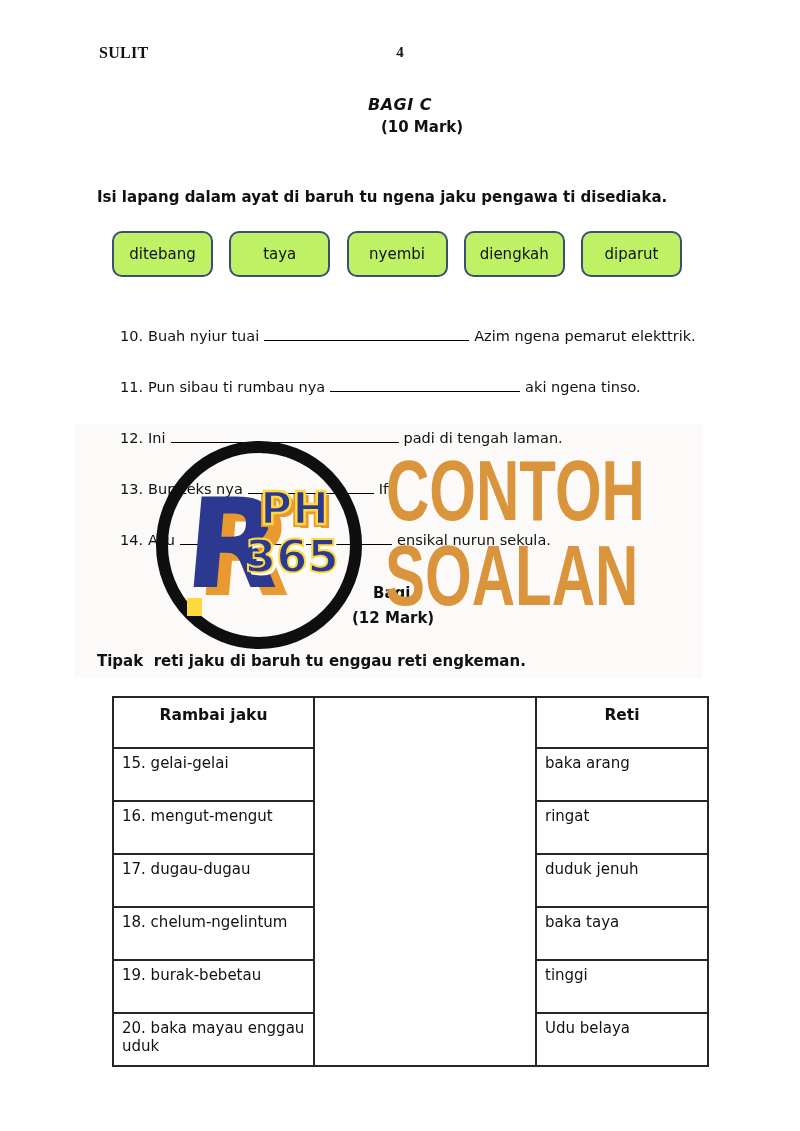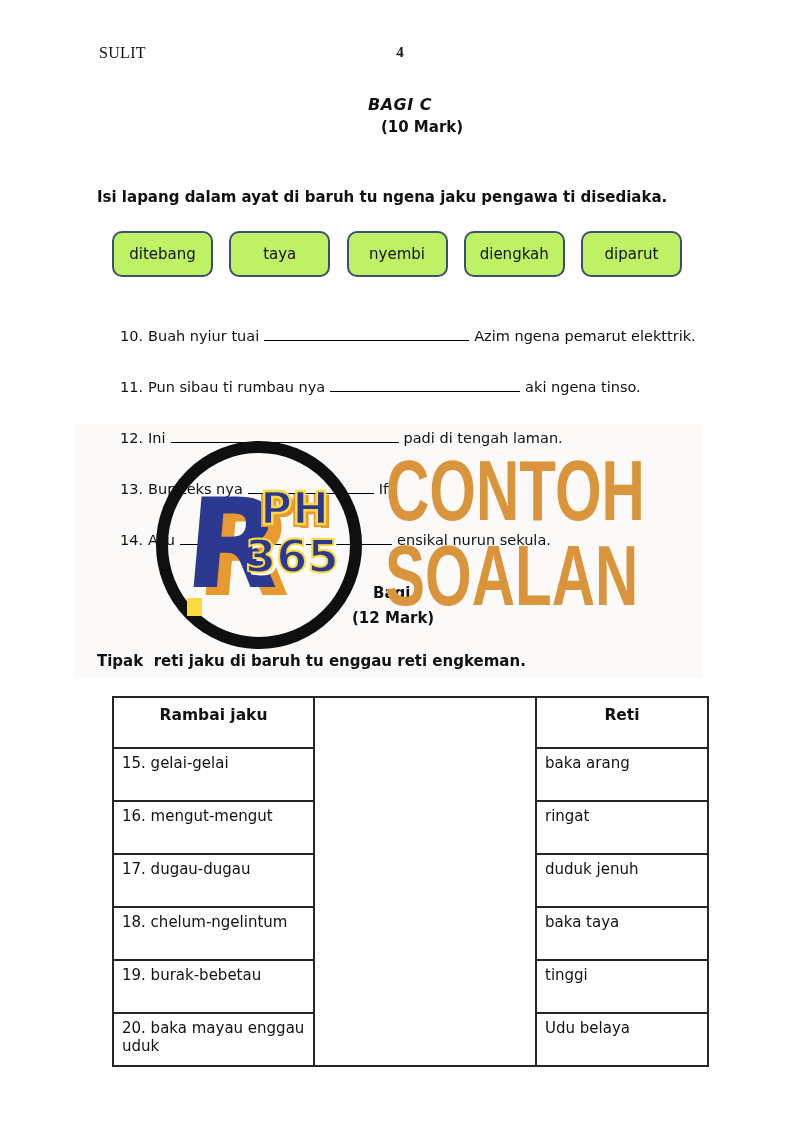--- a/index.html
+++ b/index.html
@@ -2,21 +2,21 @@
 <html><head>
 <meta charset="utf-8">
 <style>
   html,body{margin:0;padding:0;background:#ffffff;}
   .page{position:relative;width:800px;height:1131px;background:#ffffff;overflow:hidden;
         font-family:"DejaVu Sans",sans-serif;color:#111;}
   .serif{font-family:"Liberation Serif",serif;}
   .abs{position:absolute;}
   .center{left:0;right:0;text-align:center;}
 
-  #sulit{left:99px;top:44px;font-size:16px;font-weight:normal;letter-spacing:.3px;}
+  #sulit{left:99px;top:44px;font-size:16px;font-weight:bold;letter-spacing:.3px;}
   #pagenum{top:44px;font-size:15px;font-weight:bold;}
   #title-c{top:95px;font-size:16px;font-weight:bold;font-style:italic;letter-spacing:.5px;}
   #marks-c{top:118px;font-size:15px;font-weight:bold;margin-left:44px;}
   #instr-c{left:97px;top:188px;font-size:15px;font-weight:bold;}
 
   #wordbank{left:112px;top:231px;width:570px;display:flex;justify-content:space-between;}
   .wordbox{width:97px;height:42px;line-height:42px;text-align:center;font-size:15px;
            border:2px solid #3e4d75;border-radius:10px;background:#bef264;}
 
   .qline{position:absolute;left:120px;font-size:14.5px;white-space:nowrap;z-index:2;}

